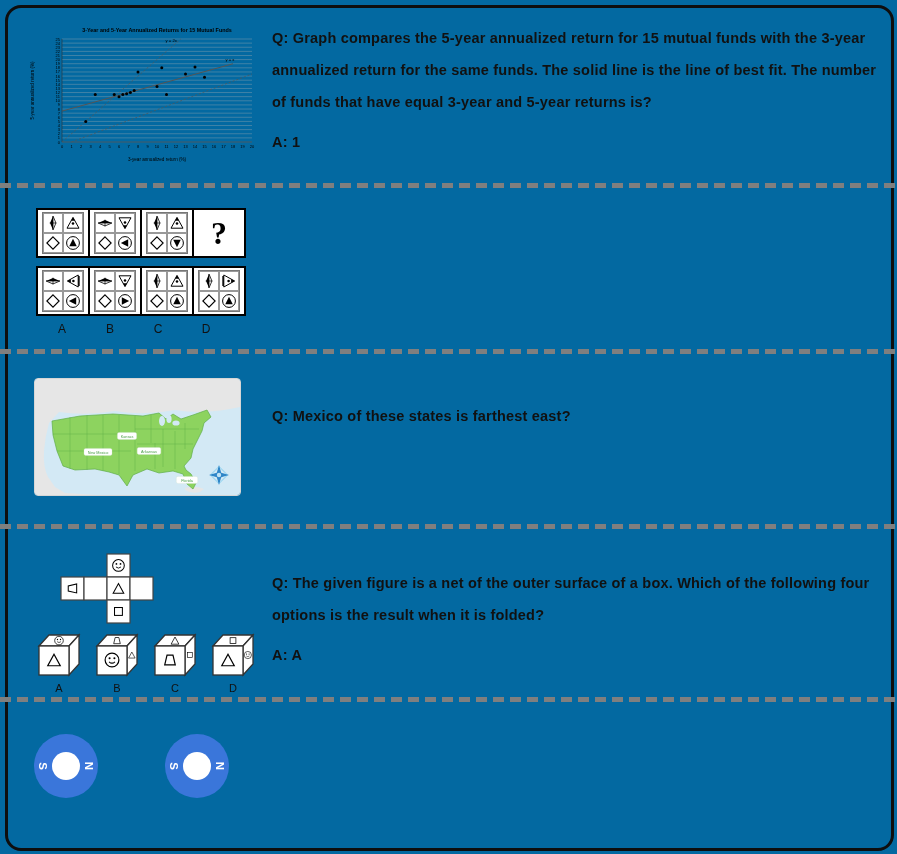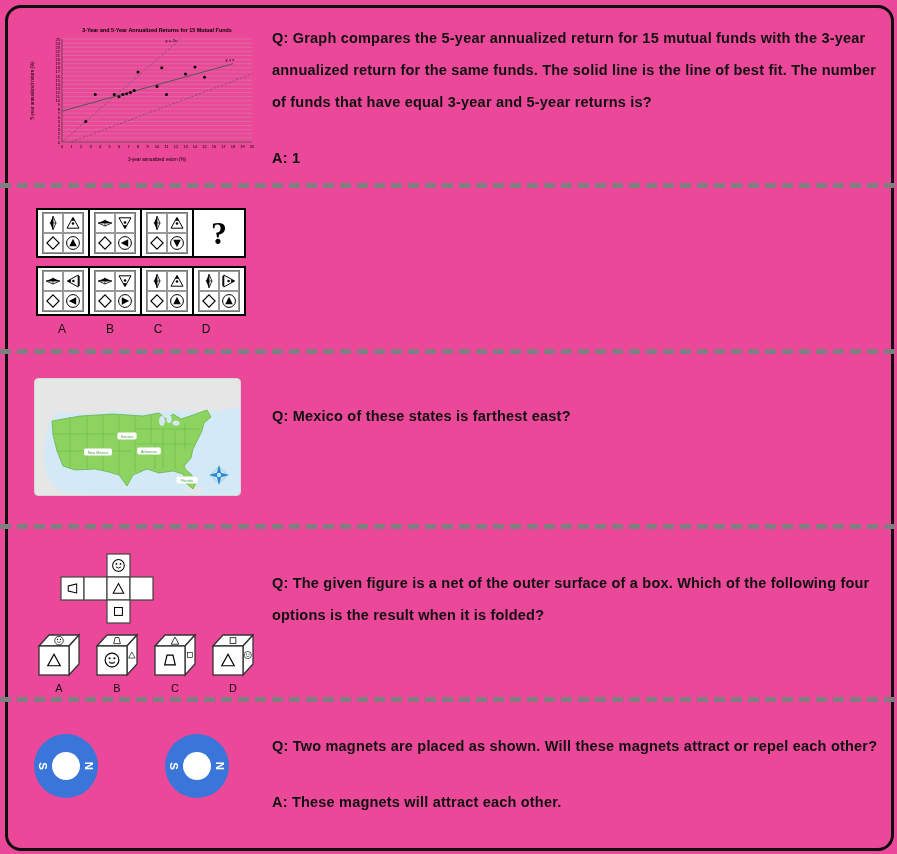--- a/index.html
+++ b/index.html
@@ -1,35 +1,35 @@
 <!DOCTYPE html>
 <html><head>
 <meta charset="utf-8">
 <style>
   html,body{margin:0;padding:0;background:#fff;}
-  .page{position:relative;width:897px;height:854px;background:#ec4899;
+  .page{position:relative;width:897px;height:854px;background:#0369a1;
         font-family:"Liberation Sans",sans-serif;overflow:hidden;}
   .frame{position:absolute;left:5px;top:5px;width:883px;height:840px;
          border:3px solid #0e0e0e;border-radius:16px;}
   .sep{position:absolute;left:0;width:897px;height:5px;z-index:4;
        background:repeating-linear-gradient(90deg,#7f7f7f 0 11px,transparent 11px 17px);}
   #sep1{top:183px}#sep2{top:349px}#sep3{top:524px}#sep4{top:697px}
   .section{position:absolute;left:0;width:897px;z-index:2;}
   #s1{top:14px;height:166px}#s2{top:198px;height:148px}
   #s3{top:370px;height:150px}#s4{top:543px;height:150px}#s5{top:716px;height:128px}
   .fig{position:absolute;}
   #fig-chart{left:28px;top:10px;}
   #fig-puzzle{left:36px;top:10px;}
   #fig-map{left:34px;top:8px;border-radius:4px;overflow:hidden;border:1px solid #d6d6d6;width:205px;height:116px;}
   #fig-net{left:36px;top:10px;}
   #fig-magnets{left:34px;top:18px;display:flex;gap:67px;}
   .qa{position:absolute;left:272px;width:612px;color:#111;}
   #s1 .qa{top:8px}#s2 .qa{top:14px}#s3 .qa{top:30px}#s4 .qa{top:24px}#s5 .qa{top:14px}
   .question,.answer{font-size:14.5px;font-weight:700;line-height:32px;letter-spacing:.2px;margin:0;}
-  .answer{margin-top:24px;}
+  .answer{margin-top:8px;}
   
   .strip{display:flex;}
   .panel{width:50px;height:46px;border:2px solid #000;margin-left:-2px;background:#fff;
          display:flex;align-items:center;justify-content:center;}
   .panel:first-child{margin-left:0;}
   .grid2{display:grid;grid-template-columns:20px 20px;grid-template-rows:20px 20px;border:1px solid #777;}
   .cell{border:1px solid #999;display:flex;align-items:center;justify-content:center;background:#fff;}
   .qmark{font-family:"Liberation Serif",serif;font-size:32px;font-weight:700;}
   .opt-labels{display:grid;grid-template-columns:repeat(4,48px);margin-top:6px;margin-left:2px;}
   .opt-labels div{text-align:center;font-size:12px;color:#111;}
@@ -556,35 +556,32 @@
                 <circle cx="9" cy="9.8" r="1.3" fill="#000"></circle>
                 <circle cx="15" cy="9.8" r="1.3" fill="#000"></circle>
                 <path d="M8.3 14.2 Q12 17.6 15.7 14.2" fill="none" stroke="#000" stroke-width="1.3"></path>
               </g>
             </svg>
                  <div class="lbl">D</div></div>
         </div>
       </div>
     <div class="qa">
       <p class="question">Q: The given figure is a net of the outer surface of a box. Which of the following four options is the result when it is folded?</p>
+      <p class="answer">A: A</p>
     </div>
   </div>
   <div class="sep" id="sep4"></div>
 
   <div class="section" id="s5">
     <div class="fig" id="fig-magnets">
         <div class="magnet" style="background: rgb(58, 118, 218);">
           <div class="hole"></div>
       <span class="pole s">S</span>
       <span class="pole n">N</span>
         </div>
         <div class="magnet" style="background: rgb(58, 118, 218);">
           <div class="hole"></div>
       <span class="pole s">S</span>
       <span class="pole n">N</span>
         </div>
       </div>
-    <div class="qa">
-      <p class="question">Q: Two magnets are placed as shown. Will these magnets attract or repel each other?</p>
-      <p class="answer">A: These magnets will attract each other.</p>
-    </div>
   </div>
 </div>
 
 </body></html>

